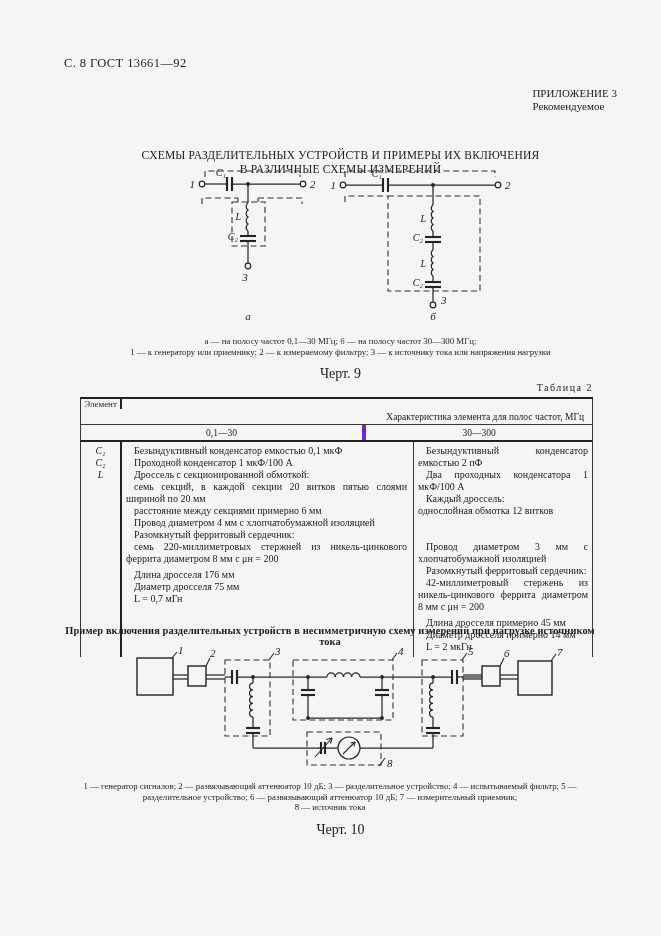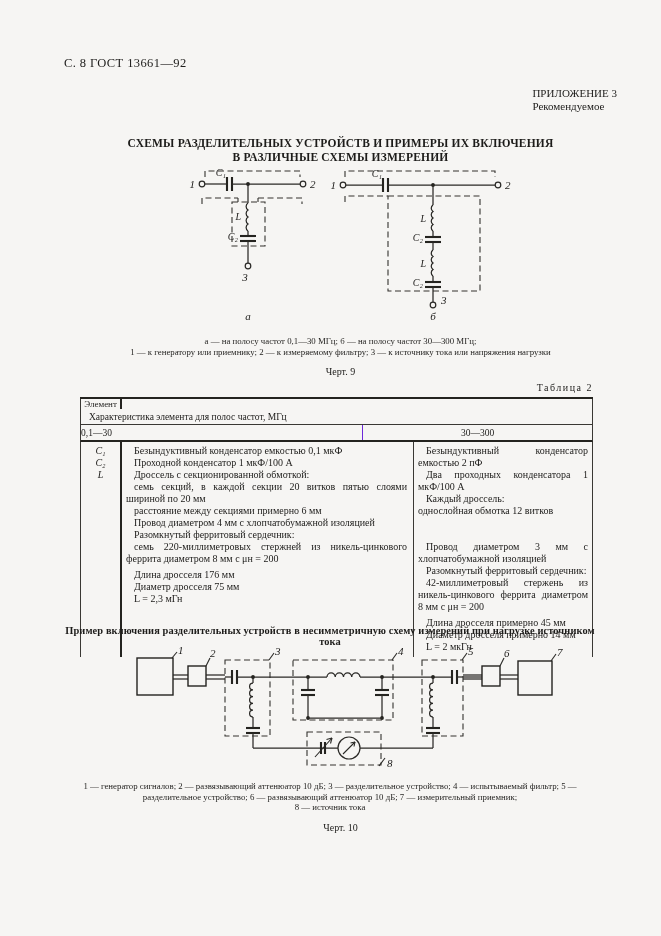--- a/index.html
+++ b/index.html
@@ -5,38 +5,38 @@
   html,body{margin:0;padding:0;}
   body{
     width:661px;height:936px;position:relative;overflow:hidden;
     background:#f6f5f3;color:#1d1c1a;
     font-family:"Liberation Serif","DejaVu Serif",serif;
     -webkit-font-smoothing:antialiased;
   }
   .abs{position:absolute;}
   .page-header{left:64px;top:56px;font-weight:normal;font-size:12.5px;letter-spacing:.4px;}
   .appendix{right:44px;top:87px;font-size:11px;line-height:13px;text-align:left;}
-  .doc-title{left:20px;right:0;top:136px;text-align:center;font-weight:bold;font-size:11.5px;line-height:14px;letter-spacing:.2px;}
+  .doc-title{left:20px;right:0;top:148px;text-align:center;font-weight:normal;font-size:11.5px;line-height:14px;letter-spacing:.2px;}
   .fig9{left:85px;top:168px;}
   .fig10{left:110px;top:645px;}
   .caption{font-size:8.8px;line-height:10.5px;text-align:center;color:#262523;}
   .caption9{left:20px;right:0;top:336px;}
   .caption10{left:65px;top:781px;width:530px;}
-  .chert{left:20px;right:0;text-align:center;font-size:10px;}
+  .chert{left:20px;right:0;text-align:center;font-size:14px;}
   .chert9{top:366px;}
   .chert10{top:822px;}
   .tbl-label{right:68px;top:382px;font-size:10px;letter-spacing:1.5px;}
   
   .tbl{left:80px;top:397px;width:513px;border-top:2px solid #24231f;font-size:9.5px;}
   .thead{display:flex;border-bottom:2px solid #24231f;border-left:1px solid #3a3834;border-right:1px solid #3a3834;flex-direction:column;}
   .th-el{width:39px;border-right:2px solid #24231f;display:flex;align-items:center;justify-content:center;font-size:9px;}
   .th-right{flex:1;}
-  .th-char{border-bottom:1px solid #3a3834;text-align:left;padding:3px 8px 2px;}
+  .th-char{border-bottom:1px solid #3a3834;text-align:right;padding:3px 8px 2px;}
   .th-bands{display:flex;}
-  .th-b1{width:281px;border-right:1px solid #6d28d9;padding:3px 0 2px;}
+  .th-b1{width:281px;border-right:4px solid #6d28d9;text-align:center;padding:3px 0 2px;}
   .th-b2{flex:1;text-align:center;padding:3px 0 2px;}
   .tbody{display:flex;min-height:182px;border-left:1px solid #3a3834;border-right:1px solid #3a3834;font-size:10px;line-height:12px;}
   .el-col{width:39px;border-right:2px solid #24231f;text-align:center;padding-top:3px;}
   .el-col span{display:block;font-style:italic;line-height:12px;}
   .b1-col{width:281px;border-right:1px solid #3a3834;padding:3px 6px 4px 4px;text-align:justify;}
   .b2-col{flex:1;padding:3px 4px 4px 4px;text-align:justify;}
   .tbody p{margin:0;text-indent:8px;}
   .tbody p.noind{text-indent:0;}
   .tbody p.gap-top{margin-top:24px;}
   .tbody p.sm-gap{margin-top:4px;}
@@ -171,21 +171,21 @@
       <p>Безындуктивный конденсатор емкостью 0,1 мкФ</p>
       <p>Проходной конденсатор 1 мкФ/100 А</p>
       <p>Дроссель с секционированной обмоткой:</p>
       <p>семь секций, в каждой секции 20 витков пятью слоями шириной по 20 мм</p>
       <p>расстояние между секциями примерно 6 мм</p>
       <p>Провод диаметром 4 мм с хлопчатобумажной изоляцией</p>
       <p>Разомкнутый ферритовый сердечник:</p>
       <p>семь 220-миллиметровых стержней из никель-цинкового феррита диаметром 8 мм с μн = 200</p>
       <p class="sm-gap">Длина дросселя 176 мм</p>
       <p>Диаметр дросселя 75 мм</p>
-      <p>L = 2,3 мГн</p>
+      <p>L = 0,7 мГн</p>
     </div>
     <div class="b2-col">
       <p>Безындуктивный конденсатор емкостью 2 пФ</p>
       <p>Два проходных конденсатора 1 мкФ/100 А</p>
       <p>Каждый дроссель:</p>
       <p class="noind">однослойная обмотка 12 витков</p>
       <p class="gap-top">Провод диаметром 3 мм с хлопчатобумажной изоляцией</p>
       <p>Разомкнутый ферритовый сердечник:</p>
       <p>42-миллиметровый стержень из никель-цинкового феррита диаметром 8 мм с μн = 200</p>
       <p class="sm-gap">Длина дросселя примерно 45 мм</p>

